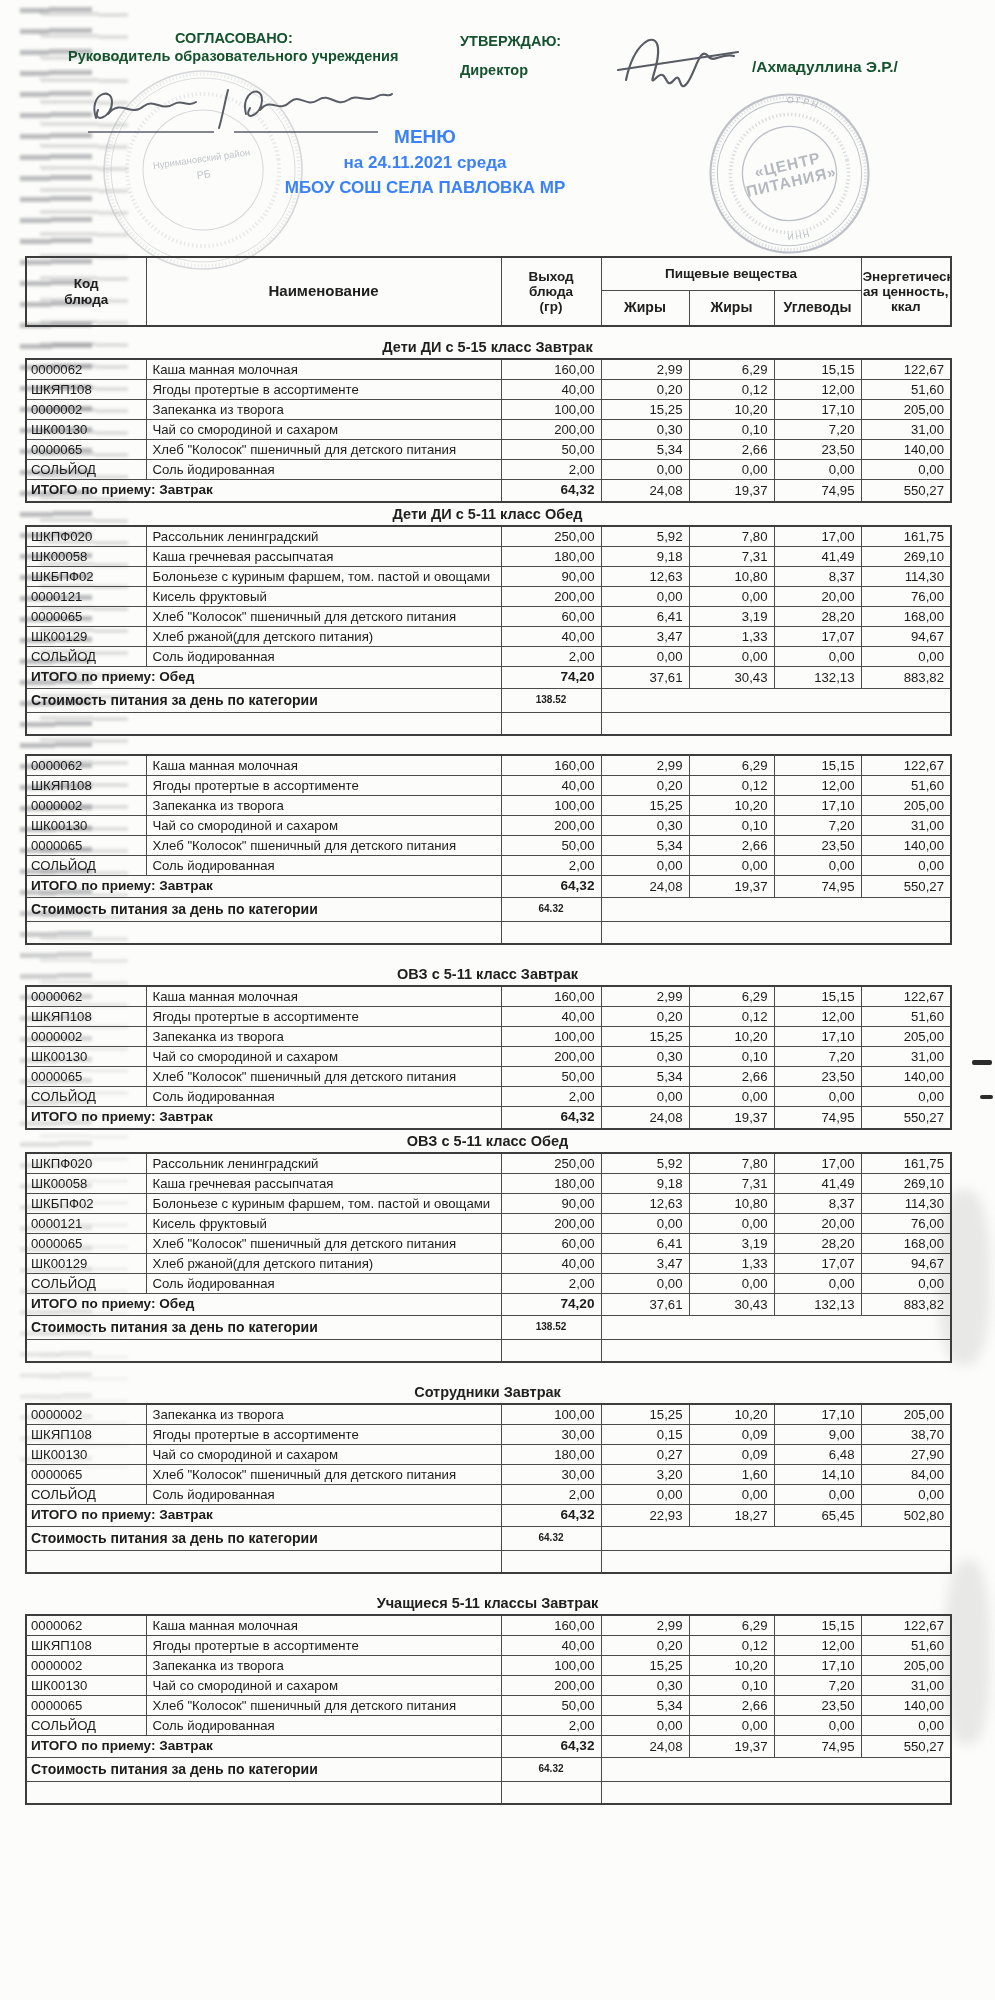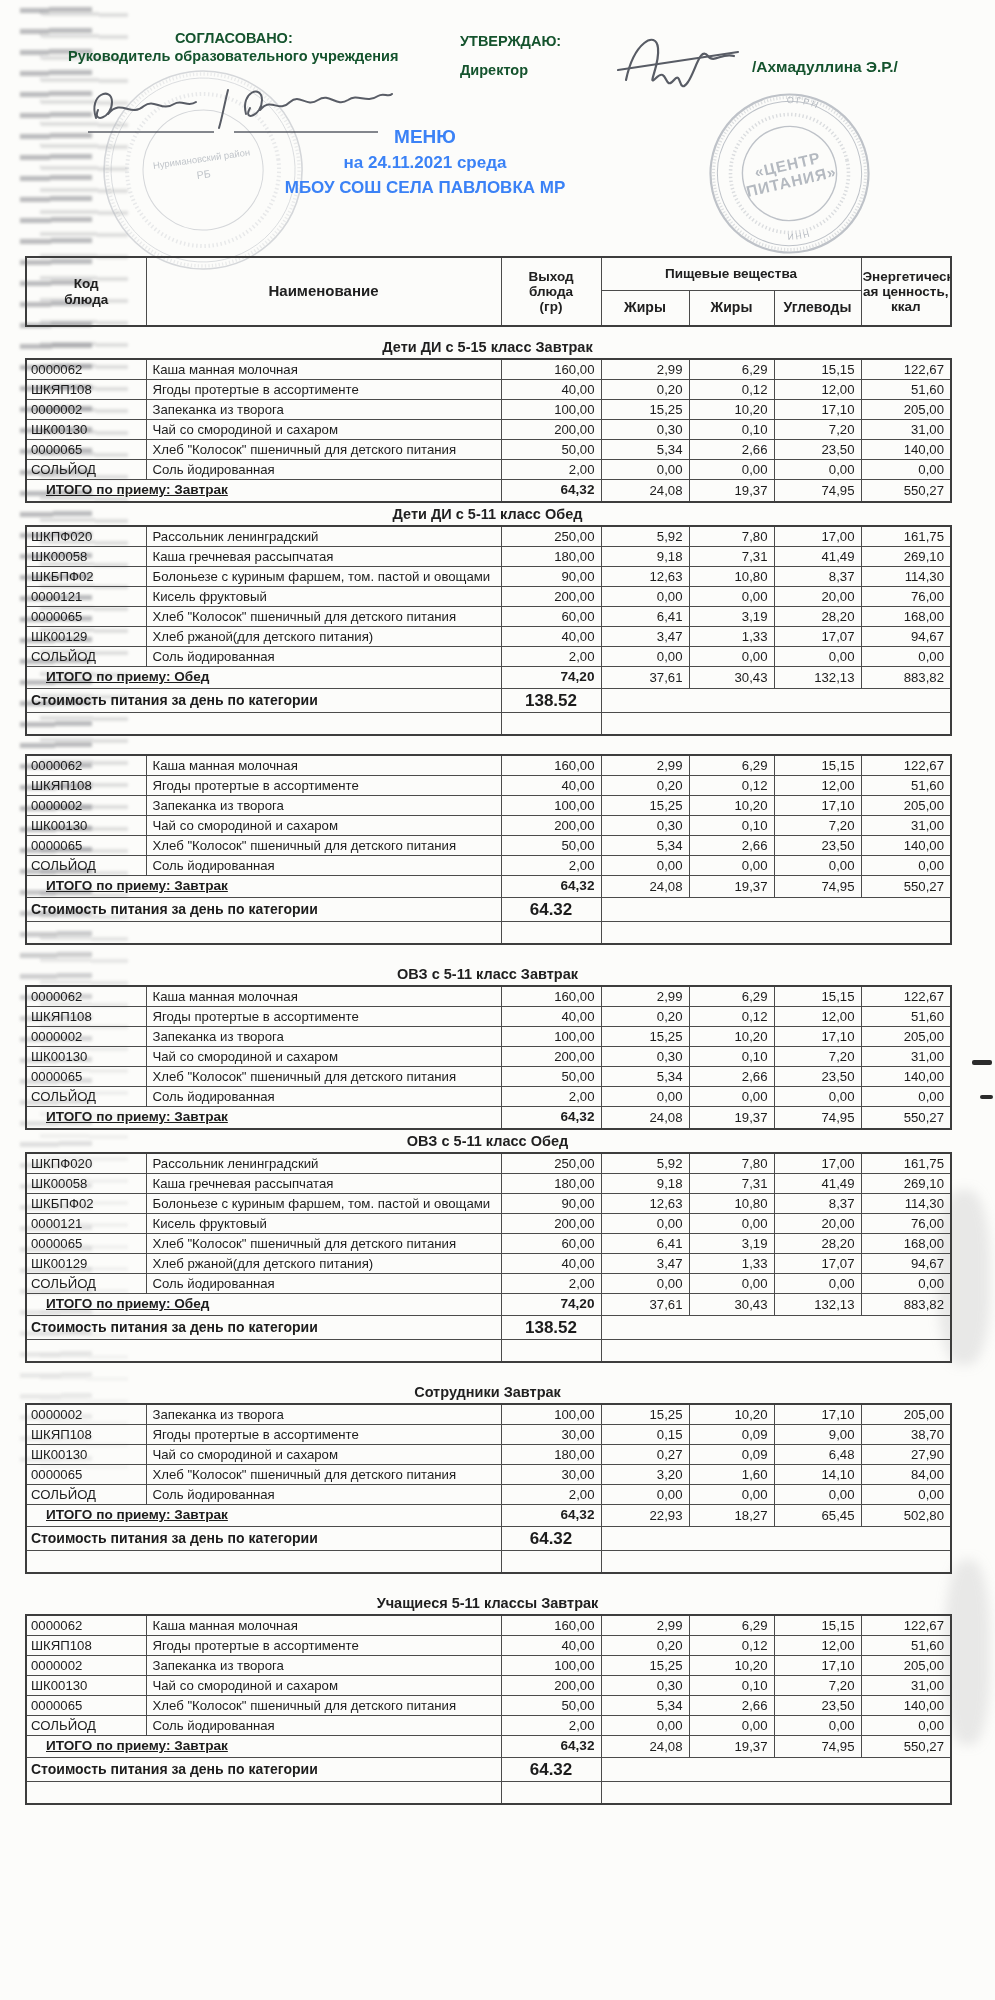--- a/index.html
+++ b/index.html
@@ -38,24 +38,24 @@
   .section-title{width:925px;height:22px;line-height:22px;text-align:center;
       font-weight:bold;font-size:14.5px;color:#1f1f1f;}
   .category{margin-bottom:18px;}
 
   td{font-size:13.2px;color:#1c1c1c;height:19px;line-height:1.05;padding:0;}
   .c-code{padding-left:4px;}
   .c-name{padding-left:6px;}
   .c-out,.c-num{text-align:right;padding-right:6px;}
   .total-row td{height:21px;}
   .total-row .c-label,.total-row .c-out{font-weight:bold;font-size:13.6px;}
-  .total-row .c-label{padding-left:19px;text-decoration:underline;}
+  .total-row .c-label{padding-left:4px;}
   .cost-row td{height:23px;}
   .cost-row .c-label{font-weight:bold;font-size:14px;padding-left:4px;}
-  .cost-row .c-out{font-weight:bold;font-size:17px;text-align:center;padding-right:0;}
+  .cost-row .c-out{font-weight:bold;font-size:10px;text-align:center;padding-right:0;}
   .spacer-row td{height:21px;}
 </style>
 </head>
 <body>
 
 <div class="page">
 
   <div class="binding-marks">
     <div class="col1"></div>
       <div class="col2"></div>

